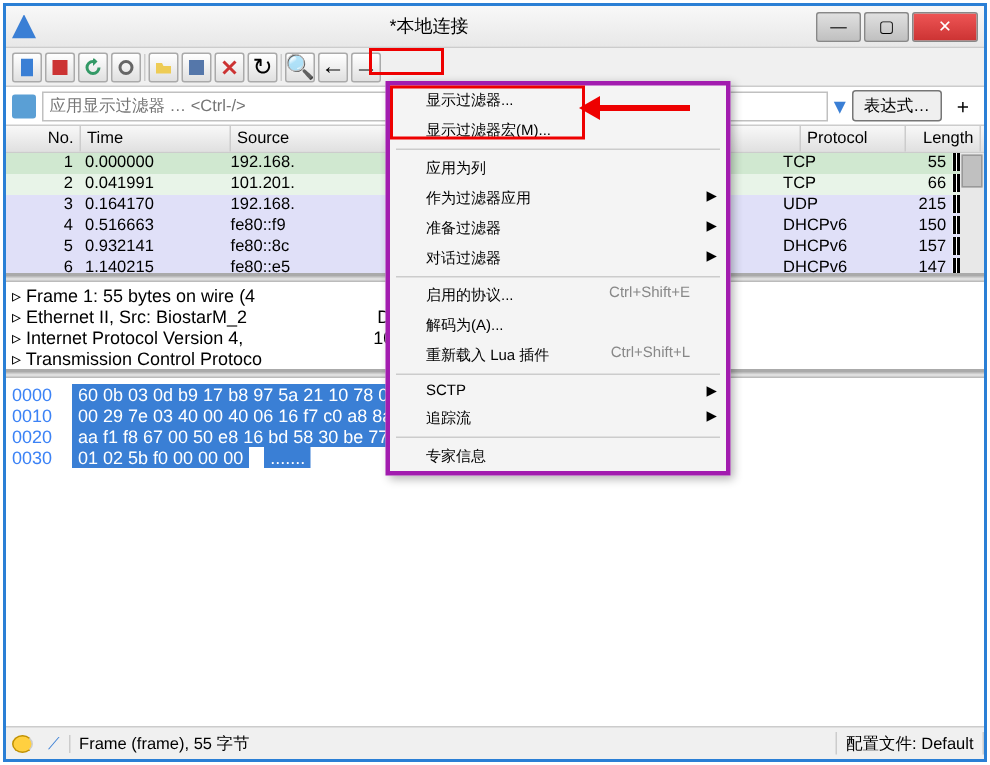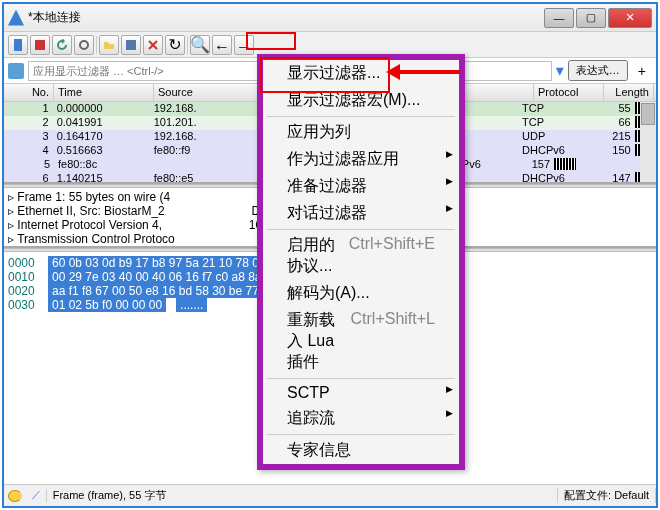--- a/index.html
+++ b/index.html
@@ -1,18 +1,18 @@
 <!DOCTYPE html>
 <html><head>
 <meta charset="utf-8">
 <style>
 * { box-sizing: border-box; margin: 0; padding: 0; font-family: "Microsoft YaHei", "SimSun", sans-serif; }
 body { background: #fff; width: 660px; height: 510px; overflow: hidden; position: relative; }
 .window { border: 2px solid #2a7fd5; width: 656px; height: 506px; margin: 2px; display: flex; flex-direction: column; background: #fff; }
-.titlebar { height: 28px; background: linear-gradient(#f8f8f8,#e8e8e8); display: flex; align-items: center; padding: 0 4px; border-bottom: 1px solid #ccc; }
+.titlebar { height: 28px; background: linear-gradient(#f8f8f8,#e8e8e8); display: flex; align-items: center; padding: 0 4px; border-bottom: 1px solid #ccc; text-align: center; }
 .titlebar .icon { width: 16px; height: 16px; background: #3a7fd5; clip-path: polygon(0 100%, 50% 0, 100% 100%); margin-right: 4px; }
 .titlebar .title { font-size: 12px; color: #000; flex: 1; }
 .win-btns { display: flex; gap: 2px; }
 .win-btn { width: 30px; height: 20px; background: linear-gradient(#e0e0e0,#c0c0c0); border: 1px solid #888; border-radius: 2px; font-size: 11px; display: flex; align-items: center; justify-content: center; cursor: pointer; }
 .win-btn.close { background: linear-gradient(#e55,#c33); color: #fff; width: 44px; }
 .menubar { height: 22px; display: flex; background: #f0f0f0; border-bottom: 1px solid #ccc; }
 .menu-item { padding: 3px 8px; font-size: 12px; cursor: pointer; }
 .menu-item.open { background: #d0e0f0; border: 1px solid #7a9fc5; }
 .toolbar { height: 26px; background: #f0f0f0; display: flex; align-items: center; gap: 2px; padding: 0 4px; border-bottom: 1px solid #ccc; }
 .tb-btn { width: 20px; height: 20px; border: 1px solid #aaa; border-radius: 2px; background: linear-gradient(#fff,#e0e0e0); cursor: pointer; display: flex; align-items: center; justify-content: center; }
@@ -36,27 +36,27 @@
 .c-proto { width: 70px; }
 .c-len { width: 50px; text-align: right; }
 .bars { display:inline-block; width: 22px; height: 12px; background: repeating-linear-gradient(90deg,#000 0 2px,#fff 2px 3px); vertical-align: middle; }
 .scrollbar-v { position: absolute; right: 0; top: 18px; bottom: 0; width: 16px; background: #e8e8e8; }
 .scrollbar-v .thumb { background:#c0c0c0; border:1px solid #999; height: 22px; margin:1px; }
 .details { height: 60px; border-bottom: 2px solid #aaa; font-family: monospace; font-size: 12px; padding: 2px 4px; overflow: hidden; white-space: pre; position: relative; }
 .details .line { display: block; }
 .sep-drag { height: 4px; background: #dfdfdf; border-top:1px solid #bbb; border-bottom:1px solid #bbb; cursor: row-resize; }
 .hex { flex: 1; font-family: monospace; font-size: 12px; padding: 4px; overflow: hidden; position: relative; }
 .hex-row { display: flex; }
-.hex-off { width: 40px; color: #0f766e; }
+.hex-off { width: 40px; color: #3b82f6; }
 .hex-bytes { color: #fff; background: #3a7fd5; padding: 0 4px; }
 .hex-ascii { margin-left: 10px; color: #fff; background: #3a7fd5; padding: 0 4px; }
 .statusbar { height: 22px; border-top: 1px solid #ccc; display: flex; align-items: center; font-size: 11px; background: #f0f0f0; }
 .statusbar div { padding: 0 6px; border-right: 1px solid #ccc; }
 .sb-circle { width: 12px; height: 12px; border-radius: 50%; background: #ffd040; border: 1px solid #c09000; margin: 0 4px; }
-.dropdown { position: absolute; left: 257px; top: 54px; width: 208px; background: #f4f4f4; border: 6px solid #a21caf; box-shadow: 2px 2px 6px rgba(0,0,0,0.3); font-size: 16px; z-index: 10; }
+.dropdown { position: absolute; left: 257px; top: 54px; width: 230px; background: #f4f4f4; border: 3px solid #a21caf; box-shadow: 2px 2px 6px rgba(0,0,0,0.3); font-size: 10px; z-index: 10; }
 .dd-item { padding: 3px 24px 3px 24px; cursor: pointer; display: flex; justify-content: space-between; position: relative; }
 .dd-sep { height: 1px; background: #ccc; margin: 2px 4px; }
 .dd-sub::after { content: "▶"; font-size: 9px; position: absolute; right: 6px; }
 .red-box { position: absolute; border: 2px solid #e00; pointer-events: none; z-index: 20; }
 .arrow { position: absolute; z-index: 20; left: 400px; top: 70px; pointer-events: none; }
 .arrow-line { width: 60px; height: 4px; background: #e00; }
 .arrow-head { width: 0; height: 0; border-right: 14px solid #e00; border-top: 8px solid transparent; border-bottom: 8px solid transparent; position: absolute; left: -14px; top: -6px; }
 </style>
 </head>
 <body>
@@ -166,20 +166,21 @@
           <div class="c-no">4</div>
           <div class="c-time">0.516663</div>
           <div class="c-src">fe80::f9</div>
           <div style="width:270px"></div>
           <div class="c-proto">DHCPv6</div>
           <div class="c-len">150</div>
           <span class="bars"></span>
         </div>
         <div class="pl-row c2">
           <div class="c-no">5</div>
+          <div class="c-time">0.932141</div>
           <div class="c-src">fe80::8c</div>
           <div style="width:270px"></div>
           <div class="c-proto">DHCPv6</div>
           <div class="c-len">157</div>
           <span class="bars"></span>
         </div>
         <div class="pl-row c2">
           <div class="c-no">6</div>
           <div class="c-time">1.140215</div>
           <div class="c-src">fe80::e5</div>

